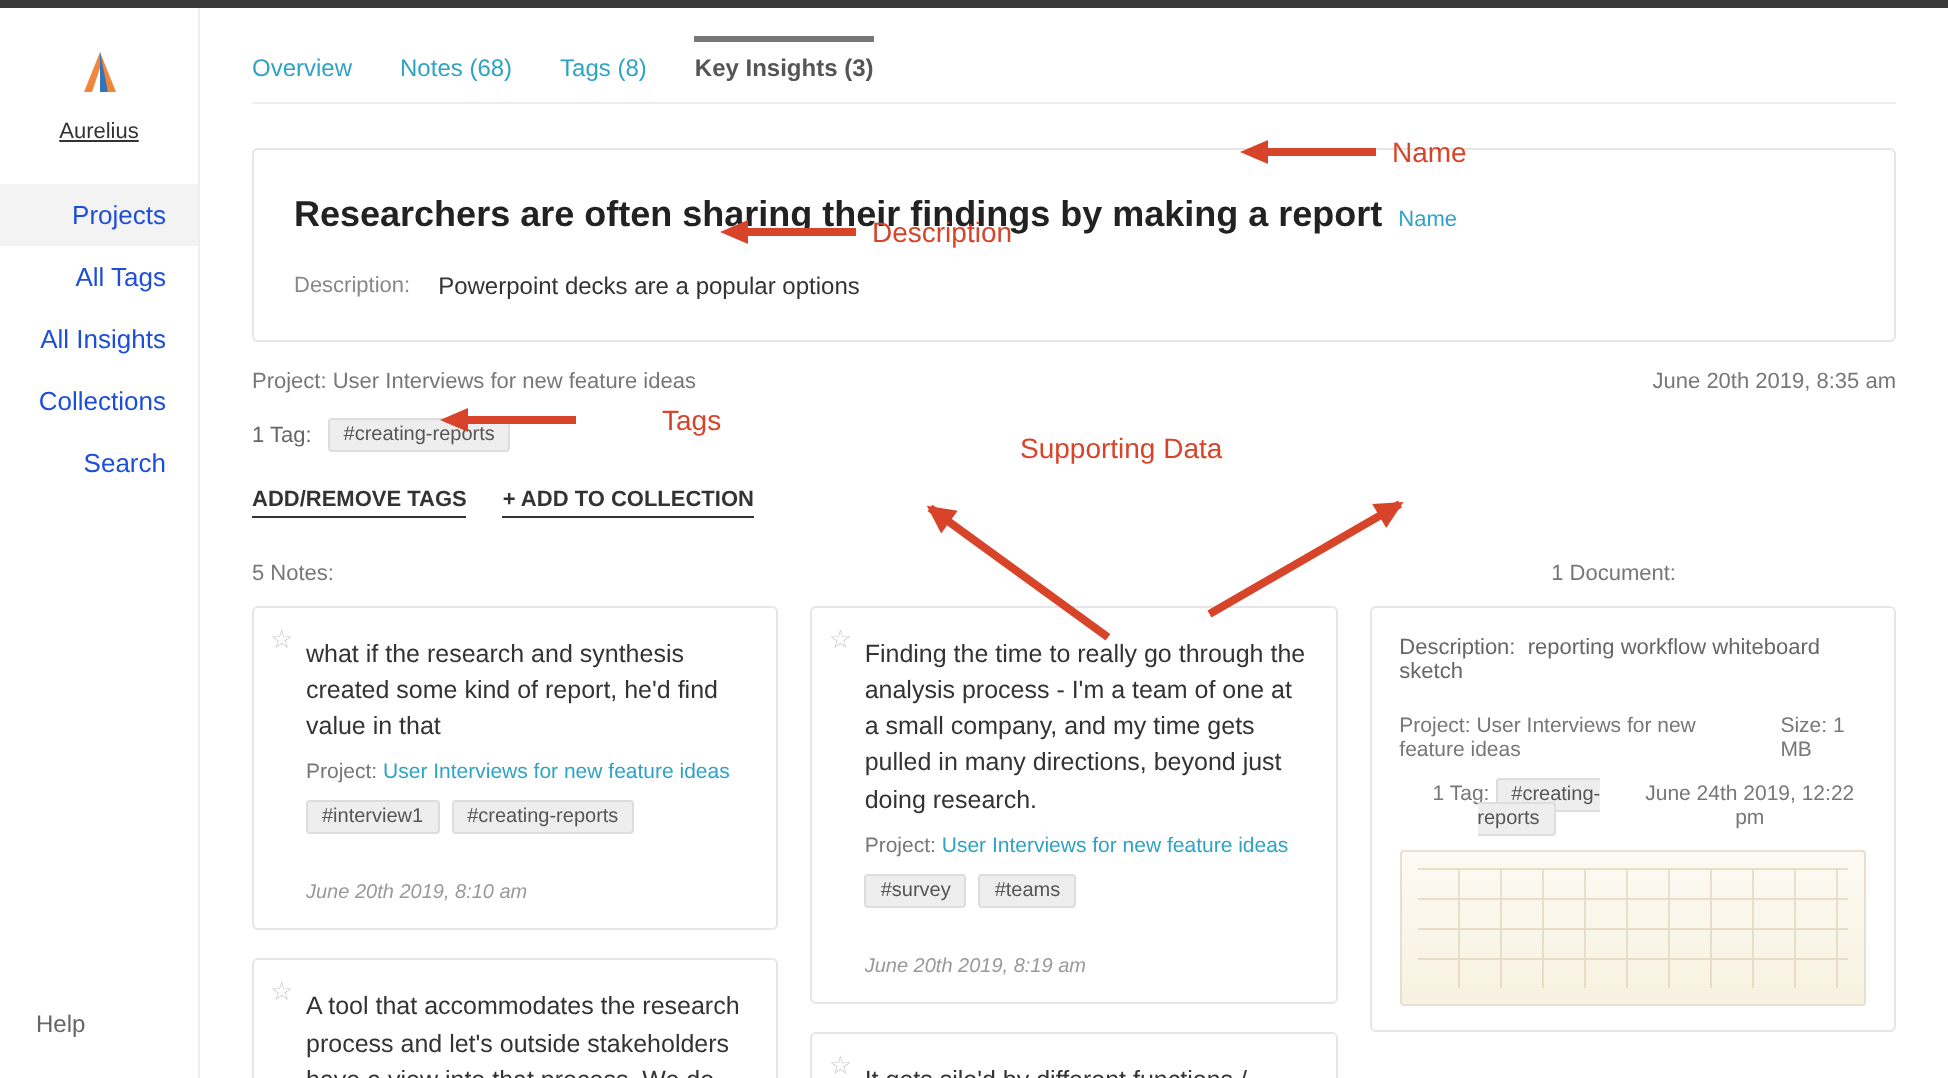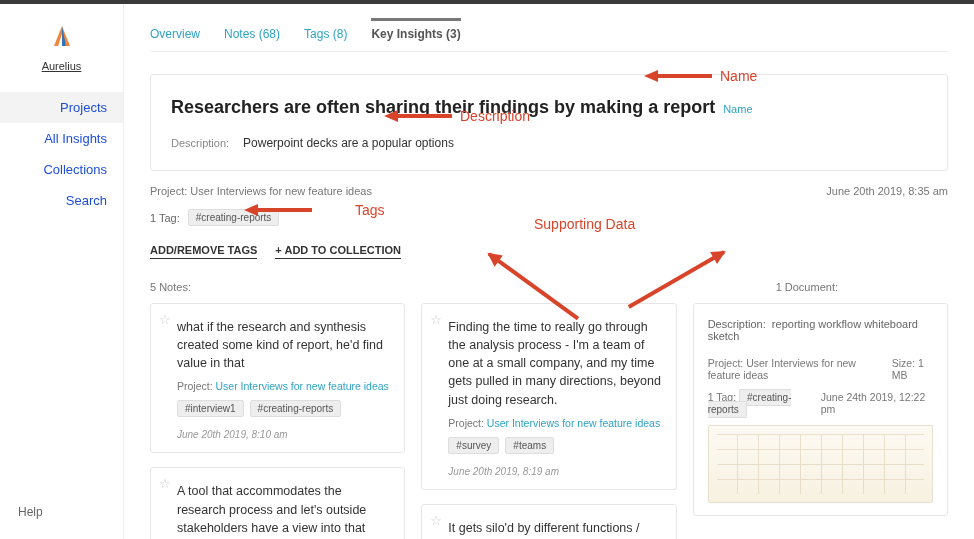--- a/index.html
+++ b/index.html
@@ -1,19 +1,19 @@
 <!DOCTYPE html>
 <html><head>
 <meta charset="utf-8">
 <style>
 * { margin: 0; padding: 0; box-sizing: border-box; }
 body { font-family: -apple-system, BlinkMacSystemFont, "Segoe UI", Helvetica, Arial, sans-serif; font-size: 13px; color: #333; background: #fff; width: 974px; height: 539px; overflow: hidden; }
 .topbar { height: 4px; background: #3a3a3a; }
 .app { display: flex; height: 535px; }
-.sidebar { width: 124px; display: flex; flex-direction: column; align-items: center; padding-top: 20px; border-right: 1px solid #eee; }
+.sidebar { width: 100px; display: flex; flex-direction: column; align-items: center; padding-top: 20px; border-right: 1px solid #eee; }
 .logo { width: 20px; height: 24px; margin-bottom: 12px; }
 .brand { font-size: 11px; text-decoration: underline; color: #333; margin-bottom: 20px; }
 .nav { display: flex; flex-direction: column; align-items: flex-end; width: 100%; }
 .nav-item { width: 100%; text-align: right; padding: 8px 16px 8px 0; font-size: 13px; color: #1d4ed8; cursor: pointer; }
 .nav-item.active { background: #f3f3f3; font-weight: 500; }
 .help { margin-top: auto; margin-bottom: 20px; font-size: 12px; color: #666; align-self: flex-start; padding-left: 18px; }
 .main { flex: 1; padding: 14px 26px 0 26px; overflow: hidden; position: relative; }
 .tabs { display: flex; gap: 24px; border-bottom: 1px solid #eee; padding-bottom: 0; margin-bottom: 22px; }
 .tab { font-size: 12px; color: #2fa3c4; padding: 6px 0 10px; cursor: pointer; border-top: 3px solid transparent; }
 .tab.active { color: #555; font-weight: 600; border-top: 3px solid #777; }
@@ -29,26 +29,26 @@
 .actions-row { display: flex; gap: 18px; font-size: 11px; font-weight: 600; color: #333; margin-bottom: 22px; }
 .action { border-bottom: 1px solid #333; padding-bottom: 2px; cursor: pointer; }
 .counts-row { display: flex; justify-content: space-between; font-size: 11px; color: #777; margin-bottom: 10px; }
 .columns { display: flex; gap: 16px; }
 .col { flex: 1; display: flex; flex-direction: column; gap: 14px; }
 .notecard { border: 1px solid #e6e6e6; border-radius: 3px; padding: 14px 14px 12px 14px; background: #fff; position: relative; }
 .star { position: absolute; left: 8px; top: 8px; color: #ccc; font-size: 13px; }
 .note-text { font-size: 12.5px; color: #333; line-height: 1.45; margin-left: 12px; margin-bottom: 8px; }
 .proj-line { font-size: 10.5px; color: #777; margin-left: 12px; margin-bottom: 8px; }
 .proj-link { color: #2fa3c4; }
-.tag-list { display: flex; gap: 6px; margin-left: 12px; margin-bottom: 12px; flex-wrap: wrap; }
+.tag-list { display: flex; gap: 6px; margin-left: 12px; margin-bottom: 24px; flex-wrap: wrap; }
 .ts { font-size: 10px; color: #999; margin-left: 12px; font-style: italic; }
 .doc-title { font-size: 13px; font-weight: 600; color: #333; margin-bottom: 10px; }
 .doc-desc { font-size: 11px; color: #666; margin-bottom: 15px; }
 .doc-meta { font-size: 10.5px; color: #777; margin-bottom: 10px; display: flex; gap: 12px; }
-.doc-tag-row { display: flex; justify-content: space-between; align-items: center; font-size: 10.5px; color: #777; margin-bottom: 10px; }
+.doc-tag-row { display: flex; justify-content: space-between; align-items: center; font-size: 10.5px; color: #777; margin-bottom: 10px; text-align: center; }
 .thumb { width: 100%; height: 78px; background: linear-gradient(#fdfaf3, #f7f1e0); border: 1px solid #e6e0d0; border-radius: 2px; position: relative; overflow: hidden; }
 .thumb::before { content: ""; position: absolute; inset: 8px; background:
   repeating-linear-gradient(90deg, transparent 0 20px, #d8c9a8 20px 21px),
   repeating-linear-gradient(0deg, transparent 0 14px, #d8c9a8 14px 15px);
   opacity: .5; }
 .annot { position: absolute; color: #d8442a; font-size: 14px; font-weight: 400; pointer-events: none; display: flex; align-items: center; gap: 6px; }
 .arrow-l { width: 0; height: 0; border-top: 6px solid transparent; border-bottom: 6px solid transparent; border-right: 14px solid #d8442a; }
 .arrow-l::after { content: ""; display: block; width: 56px; height: 4px; background: #d8442a; position: absolute; left: 12px; top: 4px; }
 .arrow-wrap { position: relative; width: 70px; height: 12px; }
 .arrow-diag { position: absolute; width: 110px; height: 4px; background: #d8442a; }
@@ -60,20 +60,21 @@
 <div class="topbar"></div>
 <div class="app">
   <aside class="sidebar">
     <svg class="logo" viewBox="0 0 20 24">
         <polygon points="10,2 18,22 14,22 10,10 6,22 2,22" fill="#f0863a"></polygon>
         <polygon points="10,2 14,22 10,22" fill="#3573b8"></polygon>
       </svg>
     <div class="brand">Aurelius</div>
     <nav class="nav">
       <div class="nav-item active">Projects</div>
+      <div class="nav-item">All Tags</div>
       <div class="nav-item">All Insights</div>
       <div class="nav-item">Collections</div>
       <div class="nav-item">Search</div>
     </nav>
     <div class="help">Help</div>
   </aside>
 
   <main class="main">
     <div class="tabs">
       <div class="tab">Overview</div>

